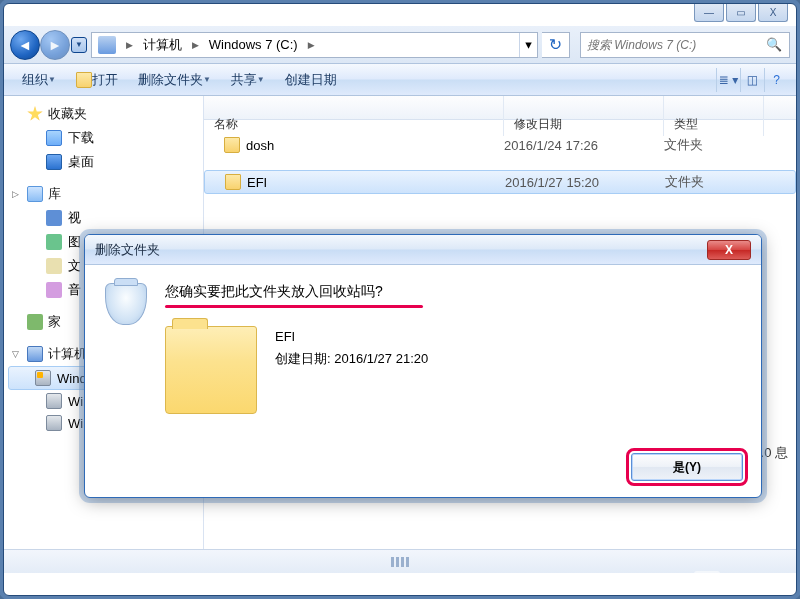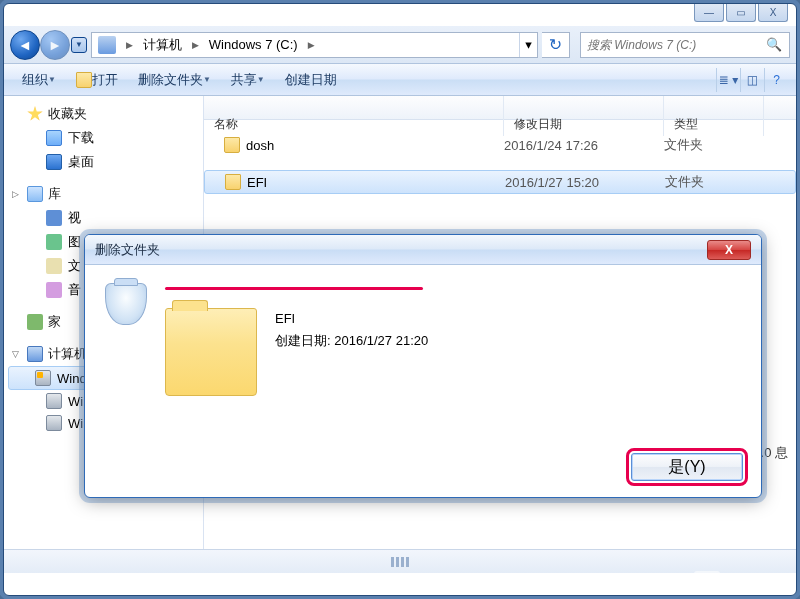--- a/index.html
+++ b/index.html
@@ -81,21 +81,21 @@
 .dialog .recyc { width: 42px; height: 42px; background: radial-gradient(ellipse at 50% 35%, #fafdff, #d1e3f5 60%, #a6c3e4); border-radius: 6px 6px 18px 18px / 6px 6px 28px 28px; border: 1px solid #90add1; position: relative; flex-shrink: 0; }
 .dialog .recyc::before { content:""; position:absolute; top:-6px; left:8px; right:8px; height:6px; background:#cadef5; border:1px solid #90add1; border-radius:3px 3px 0 0; }
 .dialog .msgwrap { flex: 1; }
 .dialog .msg { font-size: 14px; color: #000; }
 .dialog .underline { height: 3px; background: #e7004e; margin-top: 4px; width: 258px; border-radius: 2px; }
 .dialog .detail { margin-top: 18px; display: flex; gap: 18px; align-items: flex-start; }
 .dialog .bigfld { width: 92px; height: 88px; background: linear-gradient(#feeeb6 0%, #fce28e 40%, #fbd86f 100%); border: 1px solid #dcb74d; border-radius: 3px 3px 4px 4px; position: relative; }
 .dialog .bigfld::before { content:""; position:absolute; top:-9px; left:6px; width:34px; height:10px; background:#fce28e; border:1px solid #dcb74d; border-bottom:none; border-radius:3px 3px 0 0; }
 .dialog .meta { font-size: 13px; color: #000; line-height: 1.7; }
 .dialog .dbtns { position: absolute; right: 18px; bottom: 16px; display: flex; gap: 14px; }
-.dialog .dbtn { width: 112px; height: 28px; background: linear-gradient(#fdfdfe,#eef2f8 48%,#e1e8f2 52%,#eef2f8); border: 1px solid #8a9cb5; border-radius: 3px; font-size: 16px; display: flex; align-items: center; justify-content: center; cursor: pointer; }
+.dialog .dbtn { width: 112px; height: 28px; background: linear-gradient(#fdfdfe,#eef2f8 48%,#e1e8f2 52%,#eef2f8); border: 1px solid #8a9cb5; border-radius: 3px; font-size: 12px; display: flex; align-items: center; justify-content: center; cursor: pointer; font-weight: bold; }
 .dialog .dbtn.hl { outline: 3px solid #e7004e; outline-offset: 2px; border-color: #5a8ed6; box-shadow: inset 0 0 0 1px #b7d4fa; }
 
 .watermark { position: absolute; right: 10px; bottom: 6px; color: rgba(255,255,255,0.55); font-size: 16px; z-index: 30; display:flex; align-items:center; gap:6px; }
 .watermark .logo { width: 26px; height: 22px; border: 2px solid rgba(255,255,255,0.55); border-radius: 3px; position: relative; }
 .watermark .logo::after { content:""; position:absolute; left:4px; top:3px; width:12px; height:10px; border:2px solid rgba(255,255,255,0.55); border-right:none; border-bottom:none; }
 
 .rtext { position: absolute; right: 12px; top: 444px; color: #333; font-size: 13px; z-index: 5; }
 </style>
 </head>
 <body>
@@ -265,20 +265,21 @@
 <div class="rtext">e 9.0 息</div>
 
 <div class="dialog">
   <div class="dtitle">
     <span>删除文件夹</span>
     <div class="close">X</div>
   </div>
   <div class="dbody">
     <div class="recyc"></div>
     <div class="msgwrap">
+      <div class="msg">您确实要把此文件夹放入回收站吗?</div>
       <div class="underline"></div>
       <div class="detail">
         <div class="bigfld"></div>
         <div class="meta">
           <div>EFI</div>
           <div>创建日期: 2016/1/27 21:20</div>
         </div>
       </div>
     </div>
   </div>

